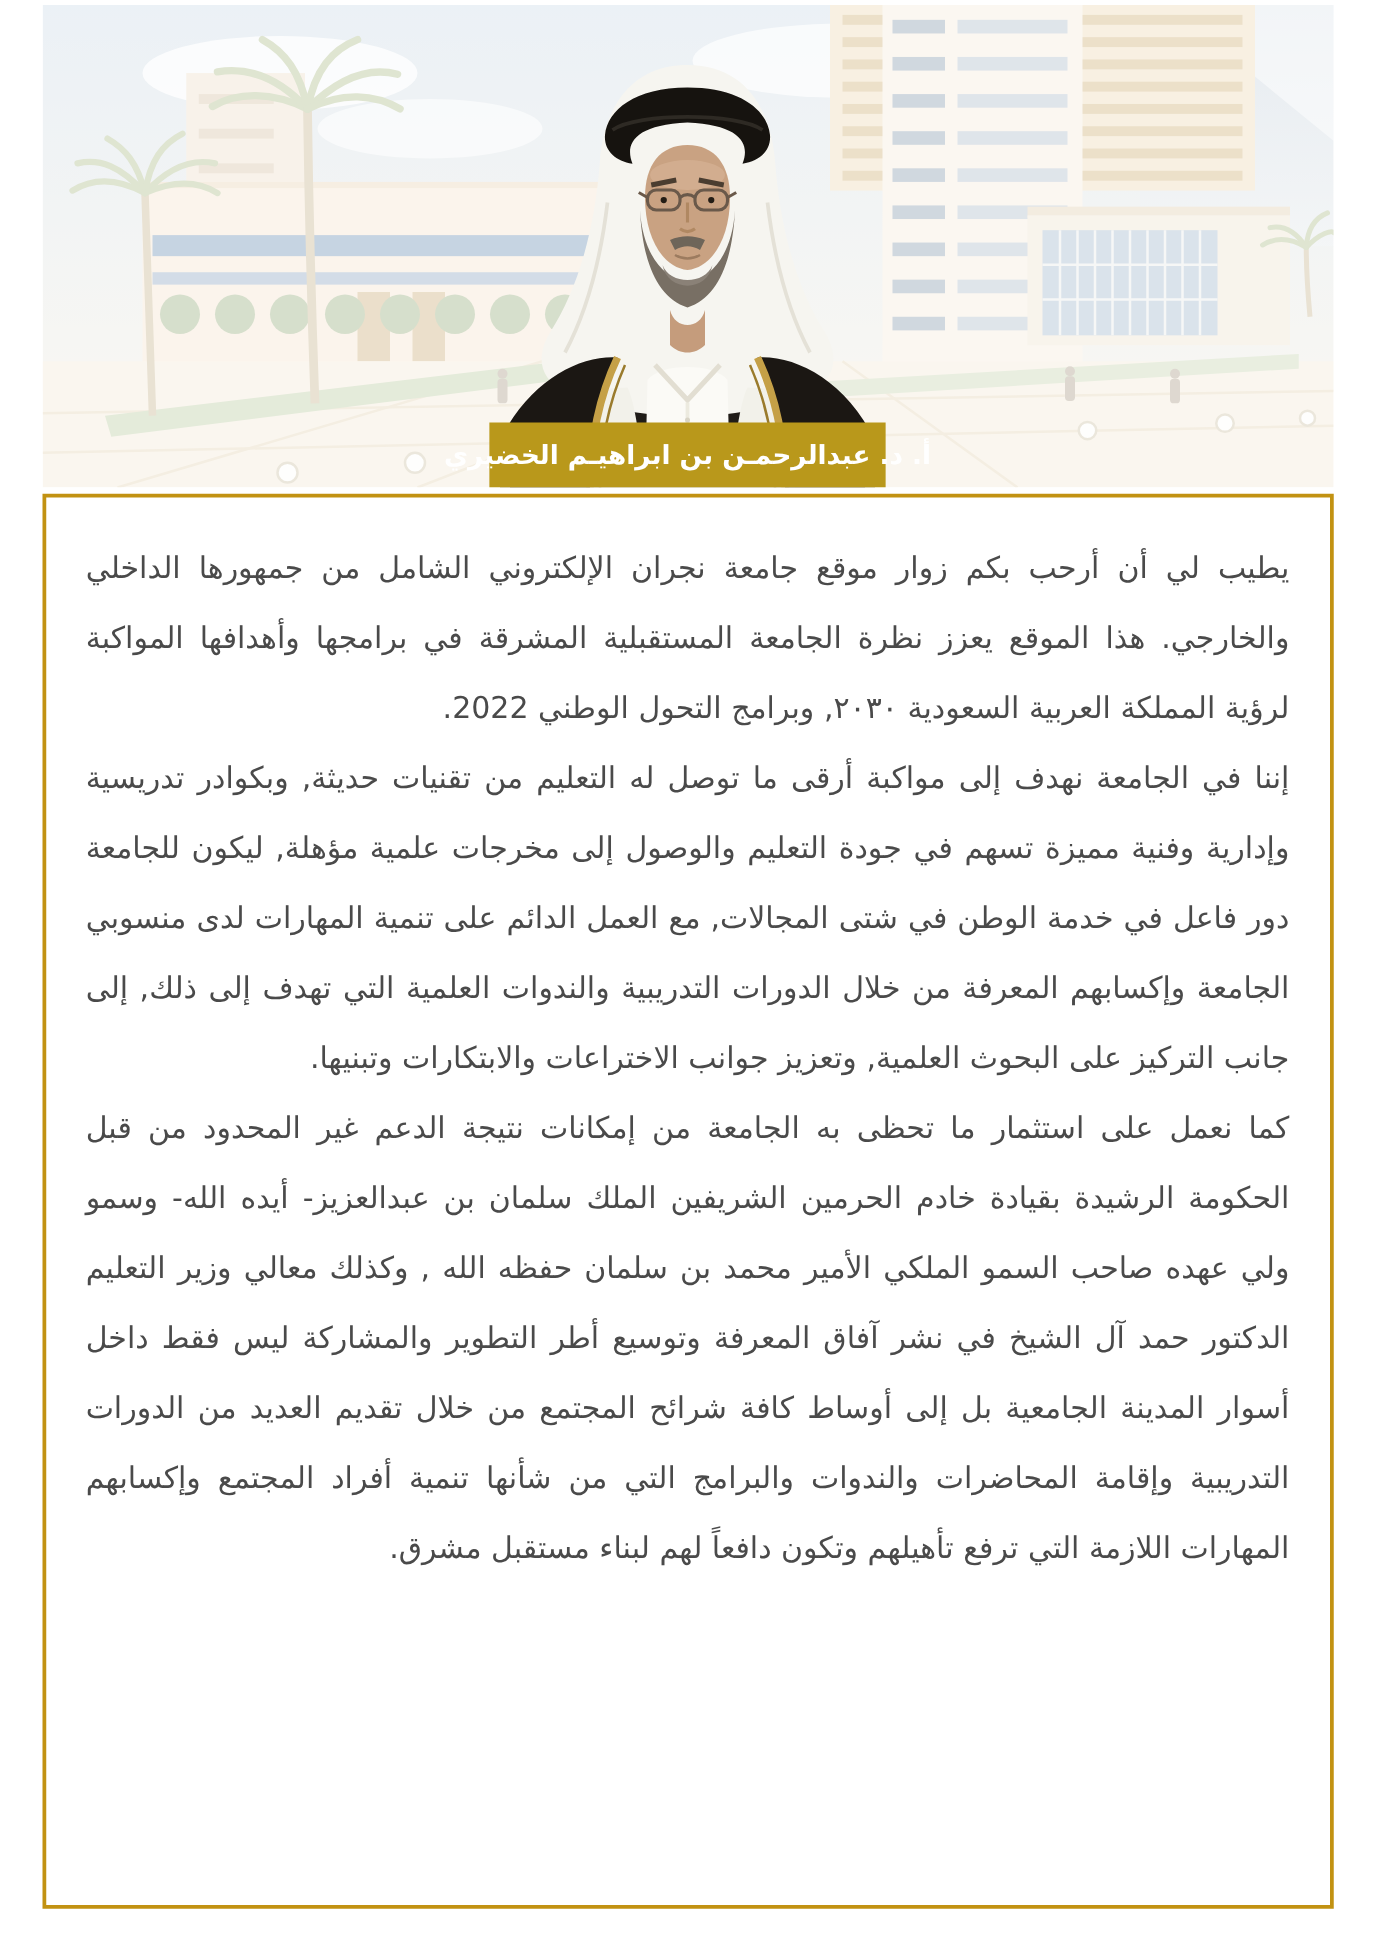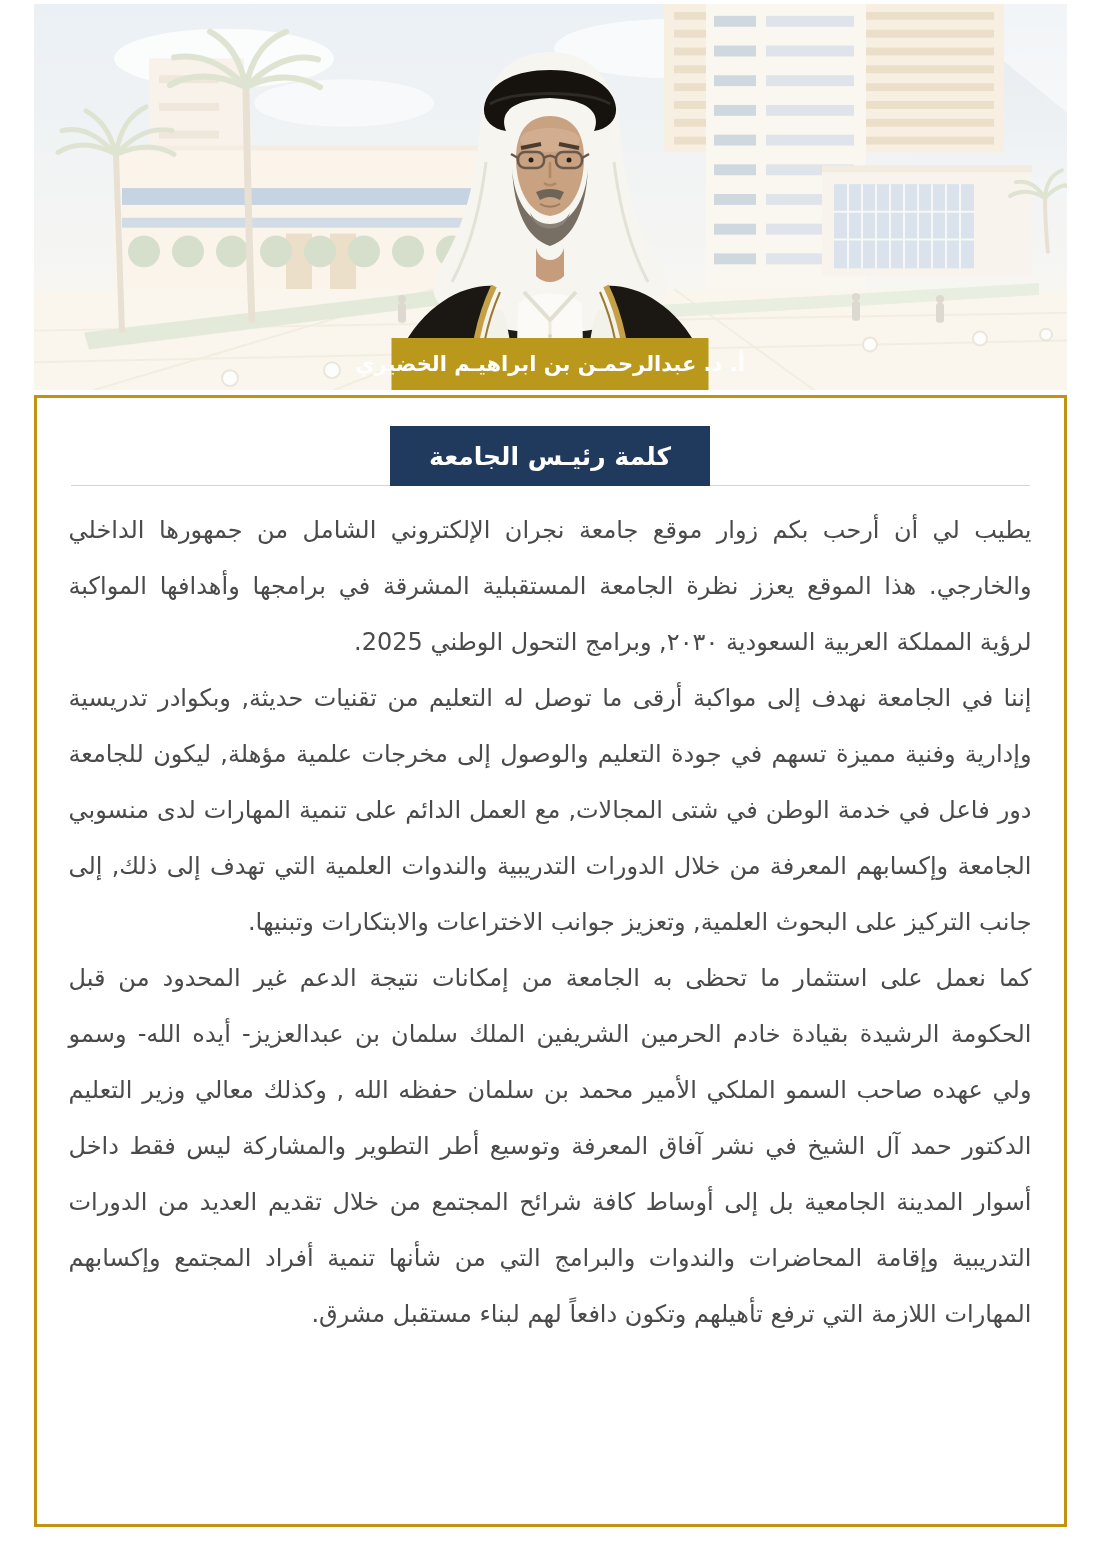--- a/index.html
+++ b/index.html
@@ -276,26 +276,20 @@
       <path d="M110,250 C96,282 90,314 90,348" stroke="#9a7b2d" stroke-width="2" fill="none"></path>
       <path d="M210,250 C224,282 230,314 230,348" stroke="#9a7b2d" stroke-width="2" fill="none"></path>
     </svg>
 
     <div class="caption">
       <span lang="ar">أ. د. عبدالرحمـن بن ابراهيـم الخضيري</span>
     </div>
   </div>
 
   <div class="content-box">
-    <div class="title-row">
-      <div class="title-underline"></div>
-      <div class="title-bar">
-        <span lang="ar">كلمة رئيـس الجامعة</span>
-      </div>
-    </div>
     <div class="body-text" lang="ar">
-      <p>يطيب لي أن أرحب بكم زوار موقع جامعة نجران الإلكتروني الشامل من جمهورها الداخلي والخارجي. هذا الموقع يعزز نظرة الجامعة المستقبلية المشرقة في برامجها وأهدافها المواكبة لرؤية المملكة العربية السعودية ٢٠٣٠, وبرامج التحول الوطني 2025.</p>
+      <p>يطيب لي أن أرحب بكم زوار موقع جامعة نجران الإلكتروني الشامل من جمهورها الداخلي والخارجي. هذا الموقع يعزز نظرة الجامعة المستقبلية المشرقة في برامجها وأهدافها المواكبة لرؤية المملكة العربية السعودية ٢٠٣٠, وبرامج التحول الوطني 2022.</p>
       <p>إننا في الجامعة نهدف إلى مواكبة أرقى ما توصل له التعليم من تقنيات حديثة, وبكوادر تدريسية وإدارية وفنية مميزة تسهم في جودة التعليم والوصول إلى مخرجات علمية مؤهلة, ليكون للجامعة دور فاعل في خدمة الوطن في شتى المجالات, مع العمل الدائم على تنمية المهارات لدى منسوبي الجامعة وإكسابهم المعرفة من خلال الدورات التدريبية والندوات العلمية التي تهدف إلى ذلك, إلى جانب التركيز على البحوث العلمية, وتعزيز جوانب الاختراعات والابتكارات وتبنيها.</p>
       <p>كما نعمل على استثمار ما تحظى به الجامعة من إمكانات نتيجة الدعم غير المحدود من قبل الحكومة الرشيدة بقيادة خادم الحرمين الشريفين الملك سلمان بن عبدالعزيز- أيده الله- وسمو ولي عهده صاحب السمو الملكي الأمير محمد بن سلمان حفظه الله , وكذلك معالي وزير التعليم الدكتور حمد آل الشيخ في نشر آفاق المعرفة وتوسيع أطر التطوير والمشاركة ليس فقط داخل أسوار المدينة الجامعية بل إلى أوساط كافة شرائح المجتمع من خلال تقديم العديد من الدورات التدريبية وإقامة المحاضرات والندوات والبرامج التي من شأنها تنمية أفراد المجتمع وإكسابهم المهارات اللازمة التي ترفع تأهيلهم وتكون دافعاً لهم لبناء مستقبل مشرق.</p>
     </div>
   </div>
 
 </div>
 
 </body></html>

